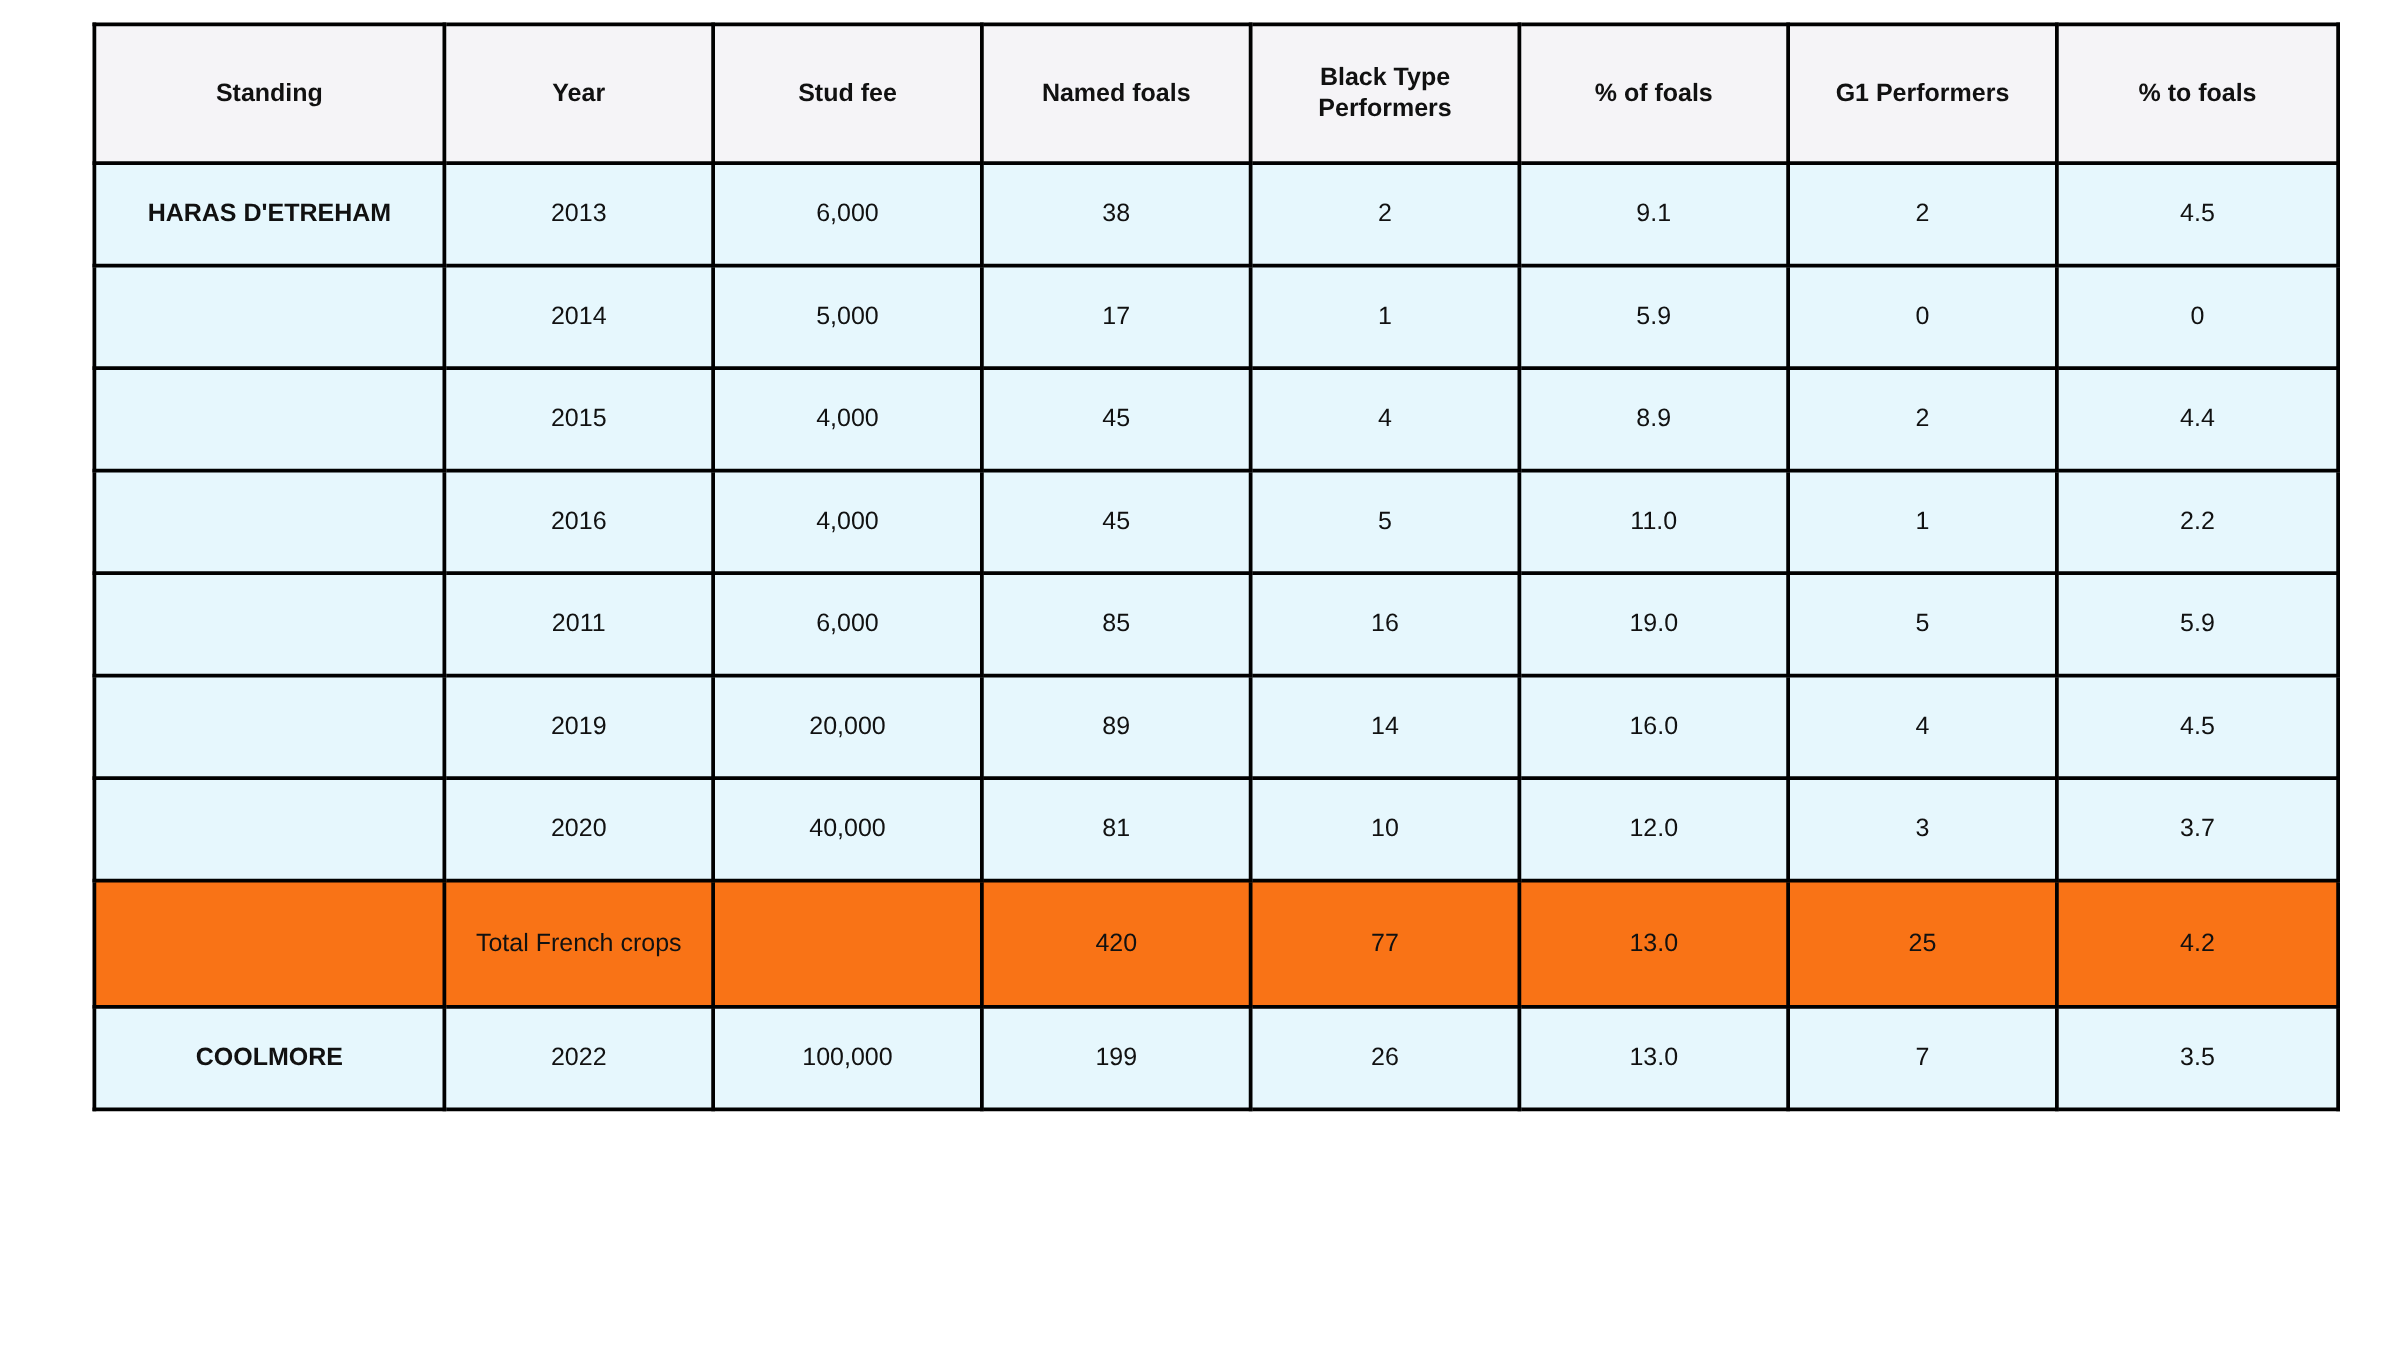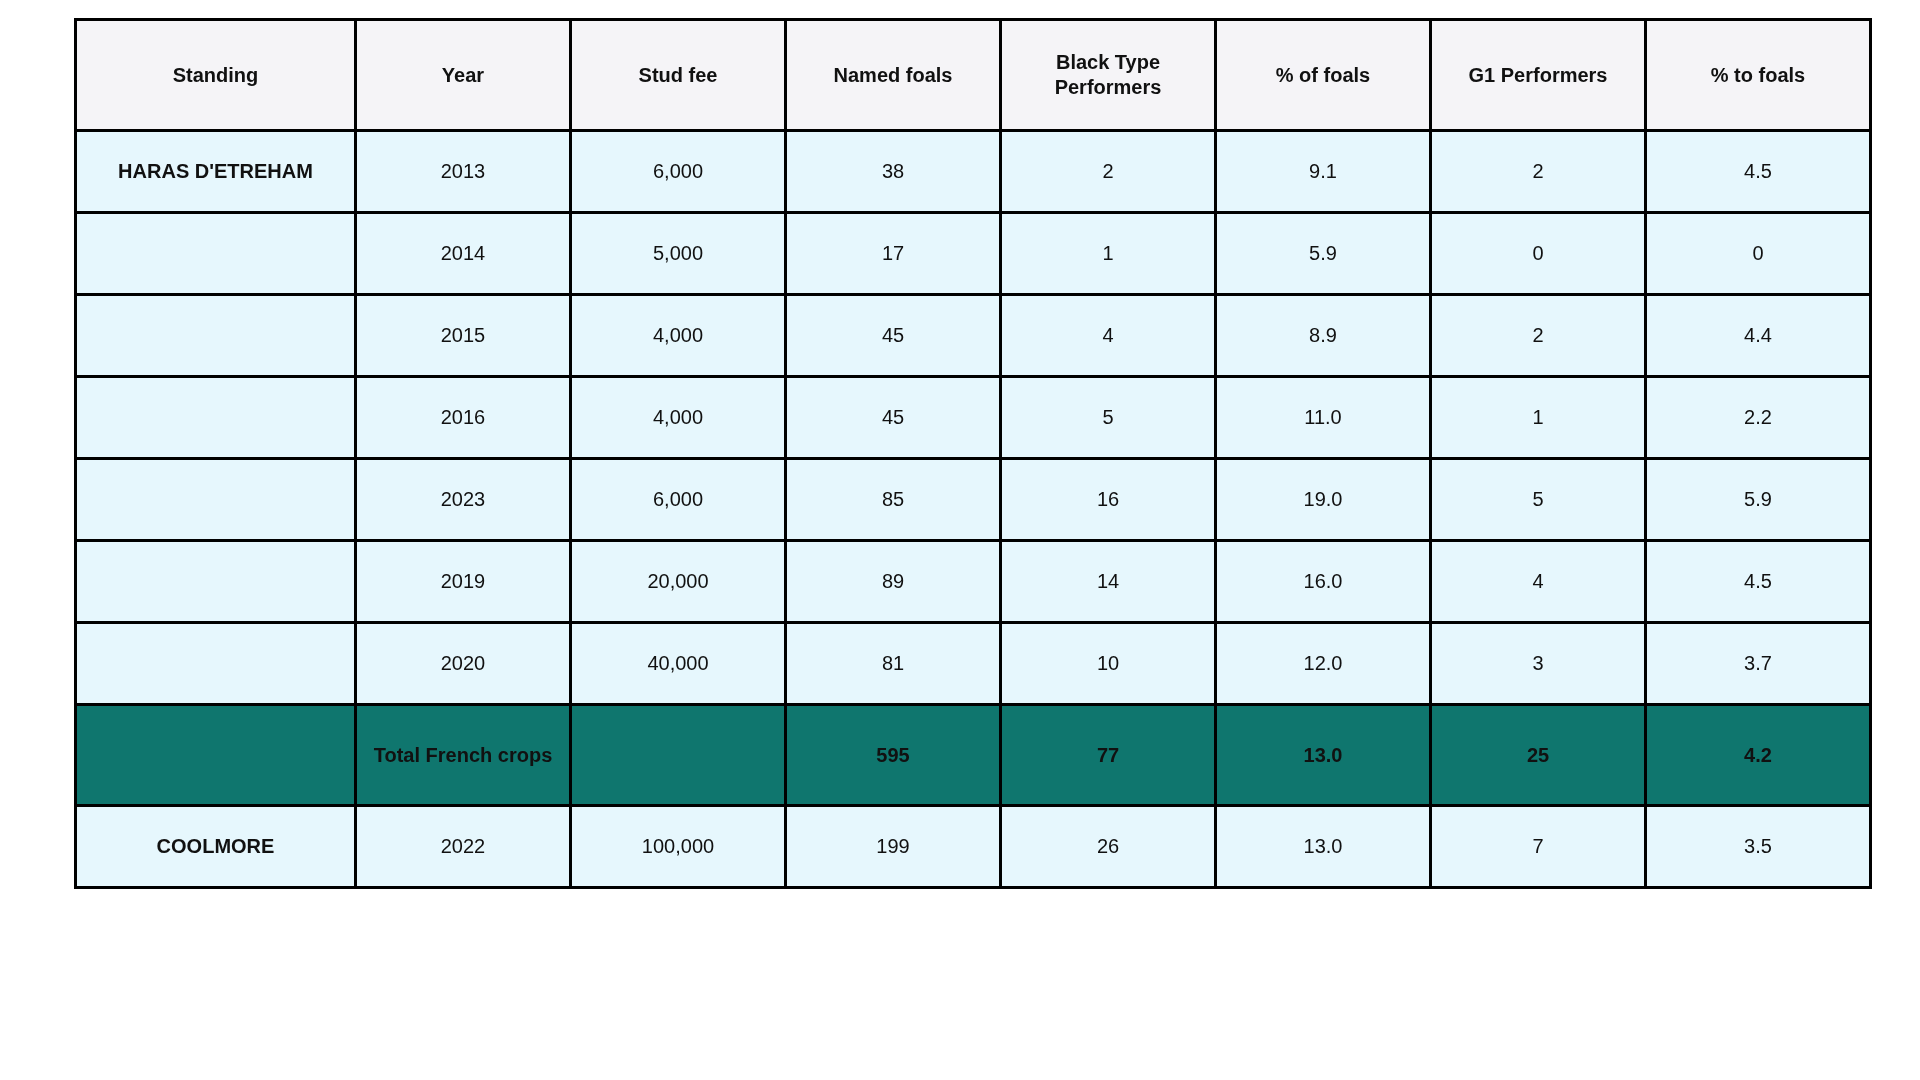--- a/index.html
+++ b/index.html
@@ -52,22 +52,22 @@
     font-weight: bold;
     height: 108px;
     font-size: 21px;
   }
   tbody td {
     background: #e6f7fd;
     height: 79px;
     font-weight: normal;
   }
   tbody tr.total-row td {
-    background: #0f766e;
-    font-weight: bold;
+    background: #f97316;
+    font-weight: normal;
     height: 98px;
   }
   td.label-cell {
     font-weight: bold;
     font-size: 21px;
   }
   td.red, th.red {
     color: #c8102e;
     font-weight: normal;
   }
@@ -139,21 +139,21 @@
           <td>2016</td>
           <td>4,000</td>
           <td>45</td>
           <td>5</td>
           <td>11.0</td>
           <td>1</td>
           <td>2.2</td>
         </tr>
         <tr>
           <td class="label-cell"></td>
-          <td>2023</td>
+          <td>2011</td>
           <td>6,000</td>
           <td>85</td>
           <td>16</td>
           <td class="red">19.0</td>
           <td>5</td>
           <td class="red">5.9</td>
         </tr>
         <tr>
           <td class="label-cell"></td>
           <td>2019</td>
@@ -171,21 +171,21 @@
           <td>81</td>
           <td>10</td>
           <td>12.0</td>
           <td>3</td>
           <td>3.7</td>
         </tr>
         <tr class="total-row">
           <td class="label-cell"></td>
           <td class="bold">Total French crops</td>
           <td></td>
-          <td class="bold">595</td>
+          <td class="bold">420</td>
           <td class="bold">77</td>
           <td class="bold">13.0</td>
           <td class="bold">25</td>
           <td class="bold">4.2</td>
         </tr>
         <tr>
           <td class="label-cell">COOLMORE</td>
           <td>2022</td>
           <td class="red">100,000</td>
           <td class="red">199</td>

